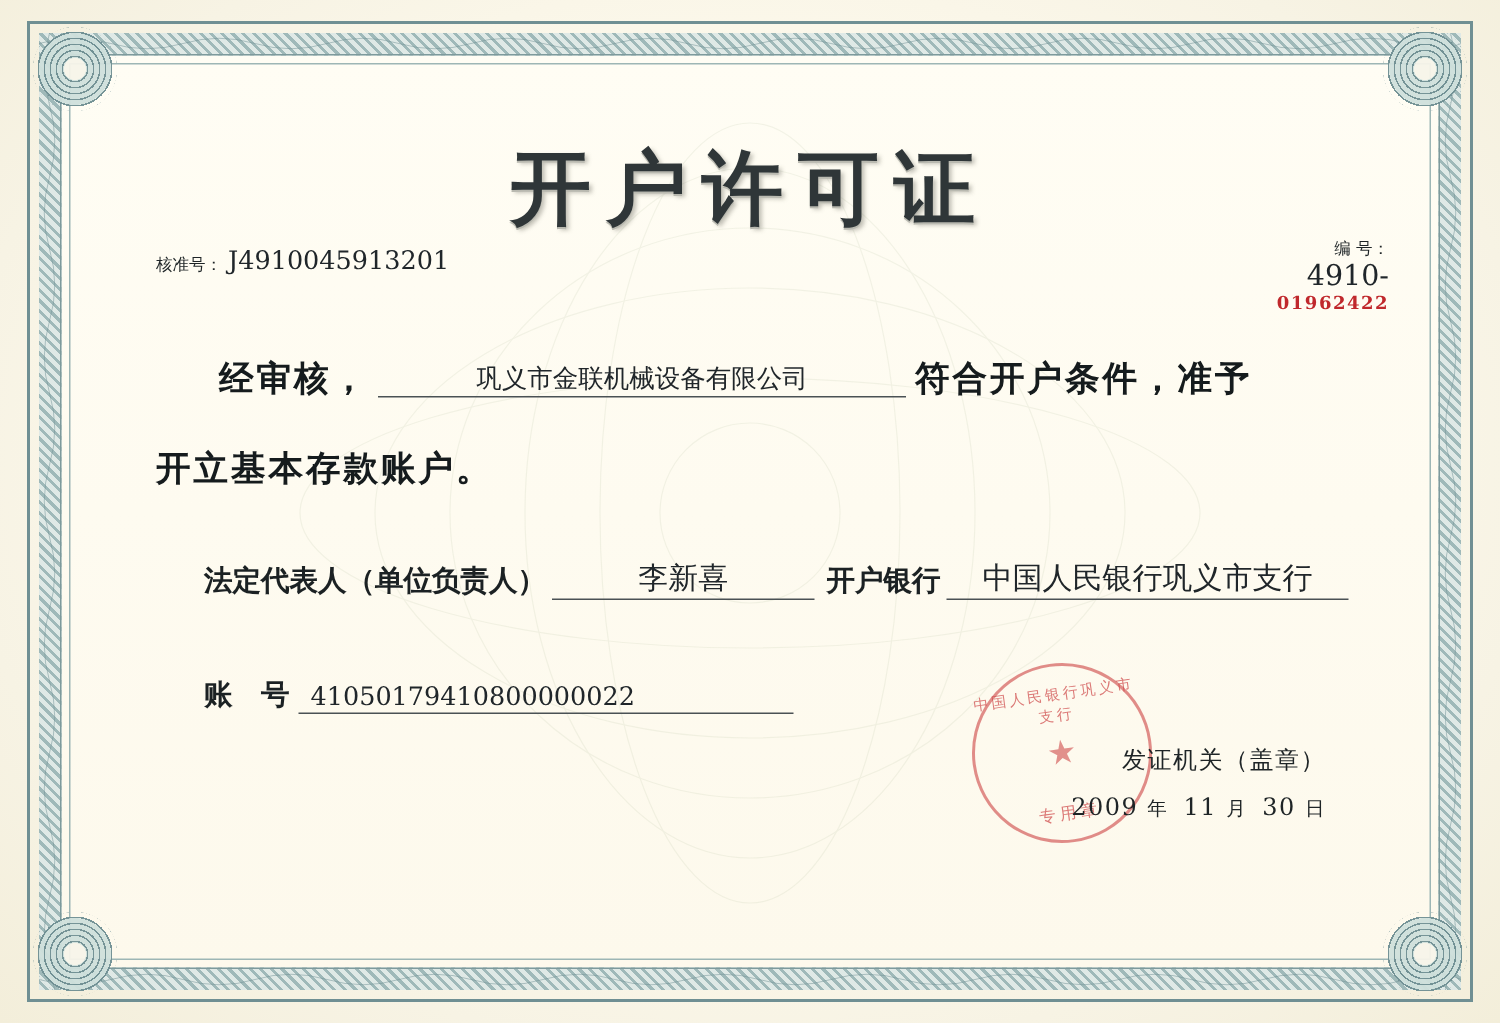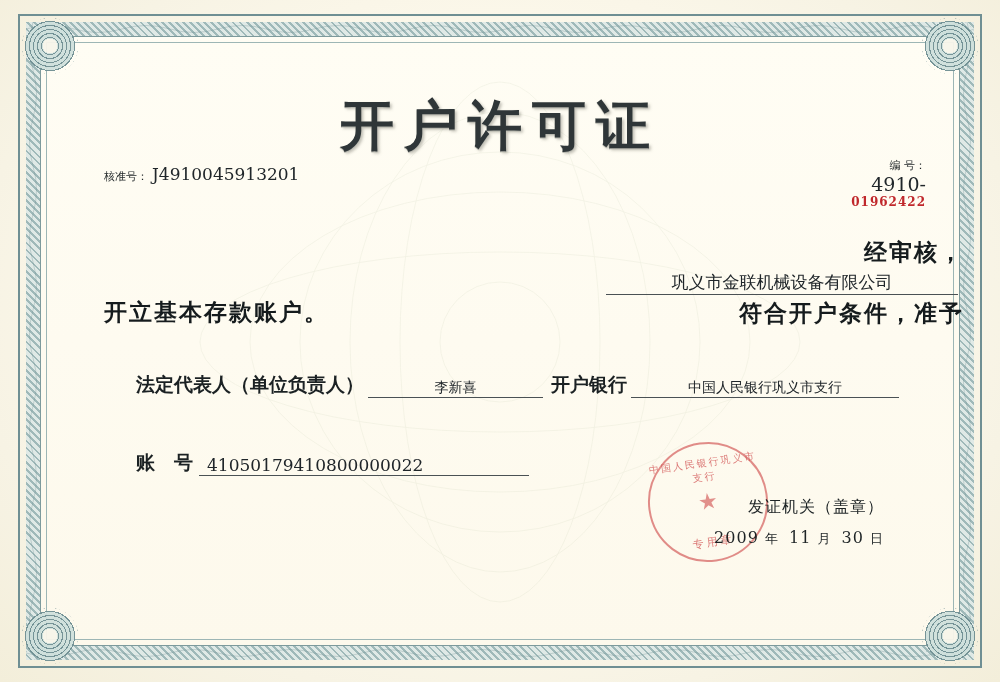--- a/index.html
+++ b/index.html
@@ -73,30 +73,30 @@
     font-size:54px;
     letter-spacing:10px;
     color:#2f3638;
     text-shadow:0 1px 0 #b9b9b0, 2px 2px 3px rgba(80,80,70,.35);
   }
 
   .row{position:absolute;display:flex;align-items:flex-end;}
   .lbl{font-family:"DejaVu Sans", sans-serif;font-size:11px;color:#1e2426;white-space:nowrap;}
   .lbl-b{font-family:"DejaVu Sans", sans-serif;font-weight:bold;font-size:19px;color:#1b2123;white-space:nowrap;margin-left:32px;}
   .val{font-family:"DejaVu Serif", serif;font-size:17px;color:#20262a;white-space:nowrap;}
-  .val-sm{font-family:"DejaVu Serif", serif;font-size:14px;color:#20262a;white-space:nowrap;}
+  .val-sm{font-family:"DejaVu Serif", serif;font-size:20px;color:#20262a;white-space:nowrap;}
   .red{color:#c0282c;font-family:"DejaVu Serif", serif;font-weight:bold;letter-spacing:1px;}
   .ul{border-bottom:1px solid #4a5154;display:inline-block;text-align:center;}
 
   
   .r-approve{left:58px;top:122px;}
   .r-number{right:28px;top:116px;flex-direction:column;}
 
   
-  .r-para1{left:58px;top:195px;width:860px;flex-direction:column;}
+  .r-para1{left:42px;top:195px;width:860px;}
   .r-para2{left:58px;top:255px;}
 
   .big{font-family:"DejaVu Sans", sans-serif;font-weight:bold;font-size:23px;color:#151b1d;letter-spacing:2px;white-space:nowrap;}
 
   
   .r-rep{left:58px;top:330px;}
 
   
   .r-acct{left:58px;top:408px;}
 

